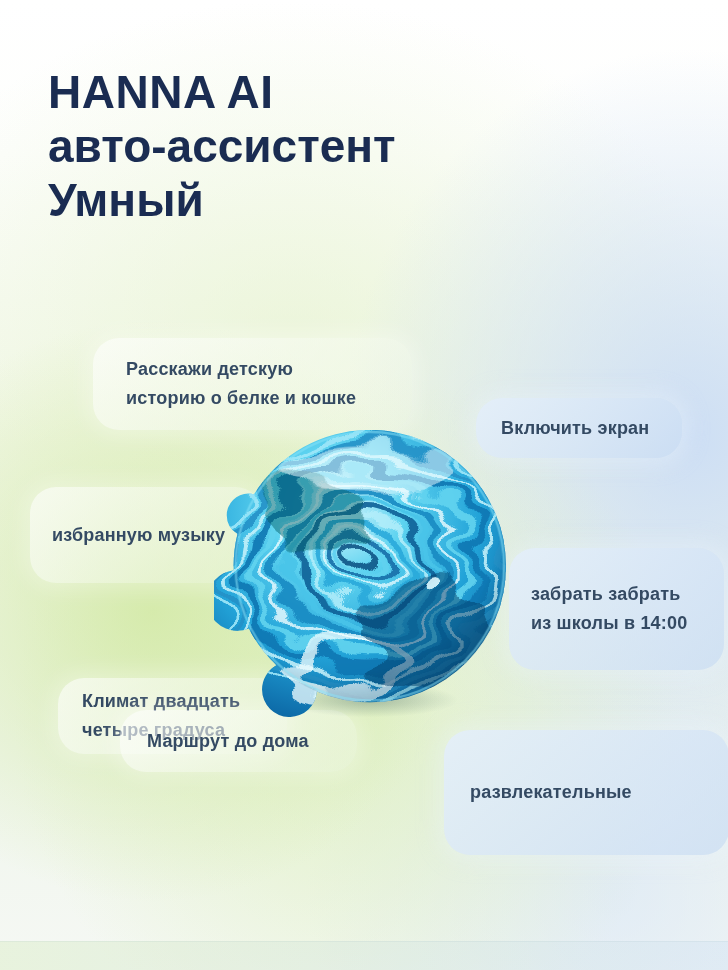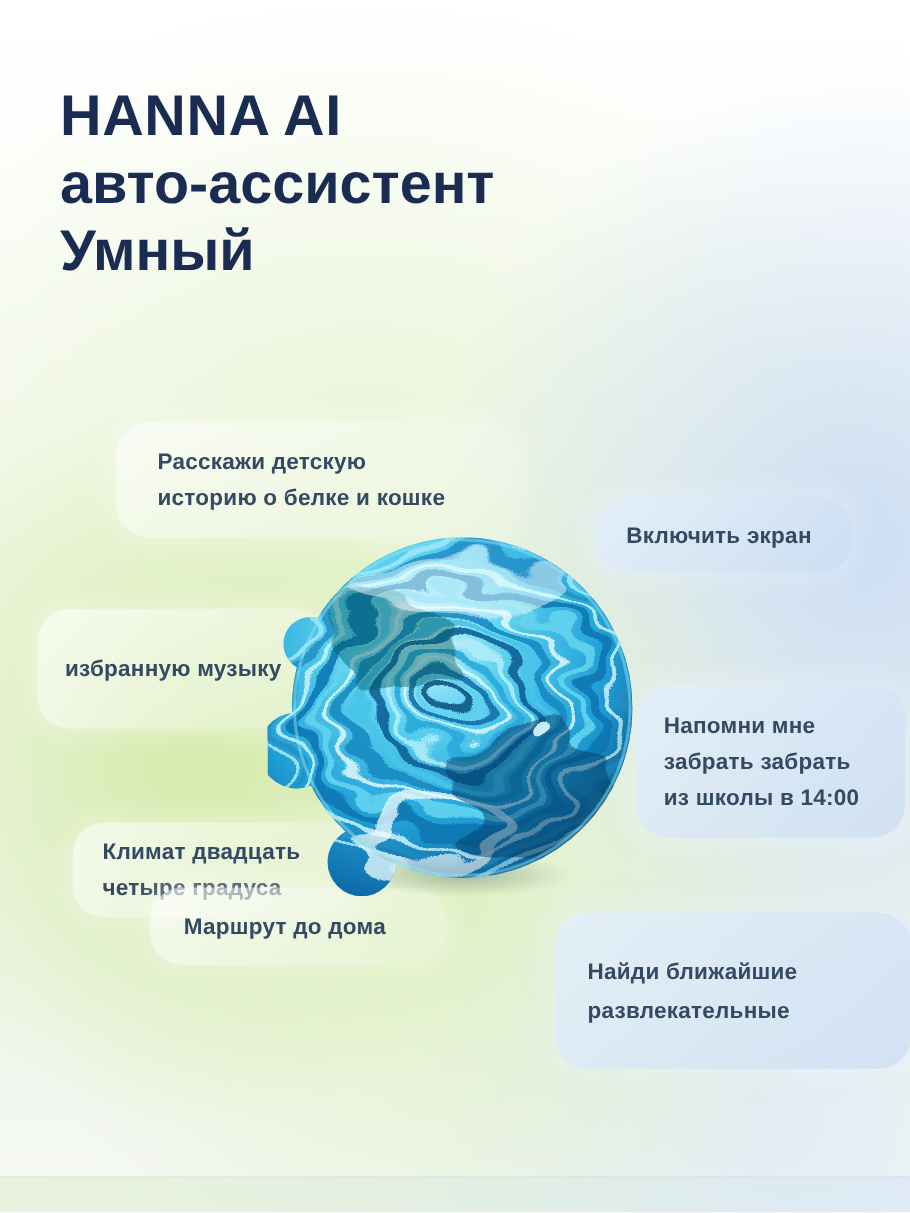--- a/index.html
+++ b/index.html
@@ -29,21 +29,21 @@
   }
   .bubble.blue{
     background:linear-gradient(140deg,rgba(228,239,250,0.92),rgba(202,221,243,0.72));
     box-shadow:0 0 20px 7px rgba(236,244,252,0.35);
     margin-left:24px;
   }
   .b1{left:93px;top:338px;width:319px;height:92px;padding-left:33px;}
   .b2{left:452px;top:398px;width:206px;height:60px;padding-left:25px;}
   .b3{left:30px;top:487px;width:232px;height:96px;padding-left:22px;}
   .b4{left:485px;top:548px;width:215px;height:122px;padding-left:22px;}
-  .b5{left:58px;top:658px;width:229px;height:76px;padding-left:24px;}
+  .b5{left:58px;top:678px;width:229px;height:76px;padding-left:24px;}
   .b6{left:120px;top:710px;width:237px;height:62px;padding-left:27px;}
   .b7{left:420px;top:730px;width:285px;height:125px;padding-left:26px;line-height:31px;}
 
   .orb-shadow{
     position:absolute;left:248px;top:676px;width:244px;height:48px;
     background:radial-gradient(closest-side,rgba(40,75,85,0.32),rgba(40,75,85,0) 72%);
   }
   .orb{position:absolute;left:214px;top:424px;width:294px;height:294px;}
 
   .bottom-seam{
@@ -70,36 +70,34 @@
 
   <div class="bubble blue b2">
     <div>Включить экран</div>
   </div>
 
   <div class="bubble green b3">
     <div>избранную музыку</div>
   </div>
 
   <div class="bubble blue b4">
-    <div>Напомни мне</div>
     <div>забрать забрать</div>
     <div>из школы в 14:00</div>
   </div>
 
   <div class="bubble green b5">
     <div>Климат двадцать</div>
     <div>четыре градуса</div>
   </div>
 
   <div class="bubble green b6">
     <div>Маршрут до дома</div>
   </div>
 
   <div class="bubble blue b7">
-    <div>Найди ближайшие</div>
     <div>развлекательные</div>
   </div>
 
   <div class="orb-shadow"></div>
 
   <svg class="orb" viewBox="0 0 300 300" aria-hidden="true">
     <defs>
       <radialGradient id="orbBase" cx="42%" cy="30%" r="88%">
         <stop offset="0%" stop-color="#d8f7fd"></stop>
         <stop offset="25%" stop-color="#5ed3f0"></stop>

